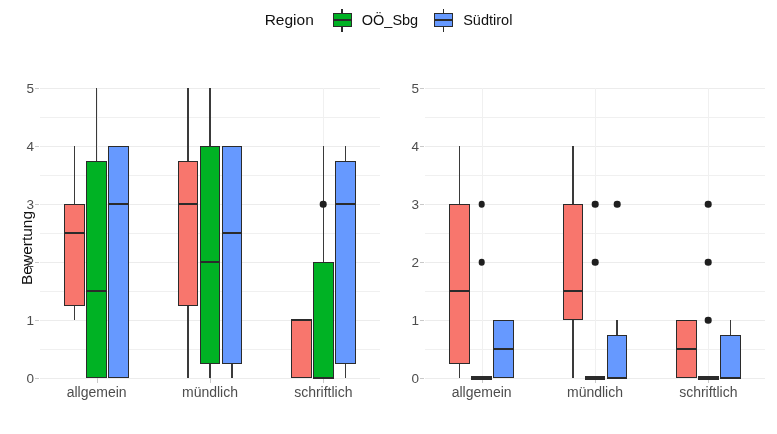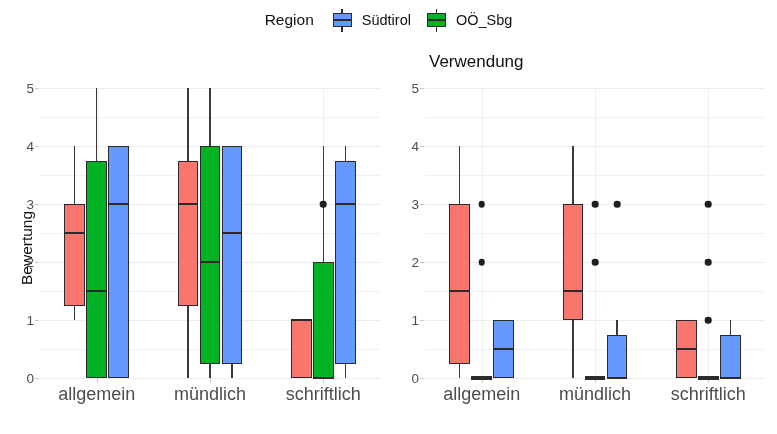--- a/index.html
+++ b/index.html
@@ -39,21 +39,21 @@
   .vgrid{position:absolute;top:0;width:1px;height:290px;background:#f0f0f0;}
 
   .ylab{position:absolute;right:100%;margin-right:6px;font-size:13.5px;
         color:#4d4d4d;transform:translateY(-50%);white-space:nowrap;}
   .ytick{position:absolute;right:100%;margin-right:1px;width:4px;height:1px;
          background:#c9c9c9;}
 
   .axis-title{position:absolute;font-size:15.5px;color:#111;white-space:nowrap;
        transform:rotate(-90deg);transform-origin:0 0;}
 
-  .xlab{position:absolute;top:296px;font-size:18px;color:#4d4d4d;
+  .xlab{position:absolute;top:296px;font-size:14px;color:#4d4d4d;
         transform:translateX(-50%);white-space:nowrap;}
   .xtick{position:absolute;top:0;width:1px;height:5px;background:#c9c9c9;}
 
   
   .box{position:absolute;border:1.6px solid #2b2b2b;box-sizing:border-box;}
   .median{position:absolute;background:#2b2b2b;height:2.8px;}
   .whisk{position:absolute;width:1.6px;background:#3a3a3a;}
   .flatline{position:absolute;height:3.2px;background:#2b2b2b;}
   .outlier{position:absolute;width:6.6px;height:6.6px;border-radius:50%;
            background:#1f1f1f;transform:translate(-50%,-50%);}
@@ -62,33 +62,33 @@
 <body>
 
 <div class="root">
 
   <div class="legend">
     <span class="legend-title">Region</span>
     <div class="legend-item">
       <span class="legend-key">
         <span class="kw top"></span>
           <span class="kw bot"></span>
-        <span class="kbox" style="background: rgb(102, 153, 255);"></span>
+        <span class="kbox" style="background: rgb(0, 178, 36);"></span>
         <span class="kmed"></span>
       </span>
-      <span class="legend-label">Südtirol</span>
+      <span class="legend-label">OÖ_Sbg</span>
     </div>
     <div class="legend-item">
       <span class="legend-key">
         <span class="kw top"></span>
           <span class="kw bot"></span>
-        <span class="kbox" style="background: rgb(0, 178, 36);"></span>
+        <span class="kbox" style="background: rgb(102, 153, 255);"></span>
         <span class="kmed"></span>
       </span>
-      <span class="legend-label">OÖ_Sbg</span>
+      <span class="legend-label">Südtirol</span>
     </div>
   </div>
 
   <div class="panel left">
     <div class="axis-title" style="left:18px;top:245px;">Bewertung</div>
     <div class="plotarea">
         <div class="gridline major" style="top: 290px;"></div>
         <div class="gridline" style="top: 261px;"></div>
         <div class="gridline major" style="top: 232px;"></div>
         <div class="gridline" style="top: 203px;"></div>
@@ -165,21 +165,20 @@
         <div style="position: absolute;">
           <div class="whisk" style="left: 304.533px; top: 58px; height: 14.5px;"></div>
           <div class="whisk" style="left: 304.533px; top: 275.5px; height: 14.5px;"></div>
           <div class="box" style="left: 295.083px; width: 20.5px; top: 72.5px; height: 203px; background: rgb(102, 153, 255);"></div>
           <div class="median" style="left: 295.083px; width: 20.5px; top: 114.6px;"></div>
         </div>
       </div>
   </div>
 
   <div class="panel right">
-    <div class="panel-title">Verwendung</div>
     <div class="plotarea">
         <div class="gridline major" style="top: 290px;"></div>
         <div class="gridline" style="top: 261px;"></div>
         <div class="gridline major" style="top: 232px;"></div>
         <div class="gridline" style="top: 203px;"></div>
         <div class="gridline major" style="top: 174px;"></div>
         <div class="gridline" style="top: 145px;"></div>
         <div class="gridline major" style="top: 116px;"></div>
         <div class="gridline" style="top: 87px;"></div>
         <div class="gridline major" style="top: 58px;"></div>

